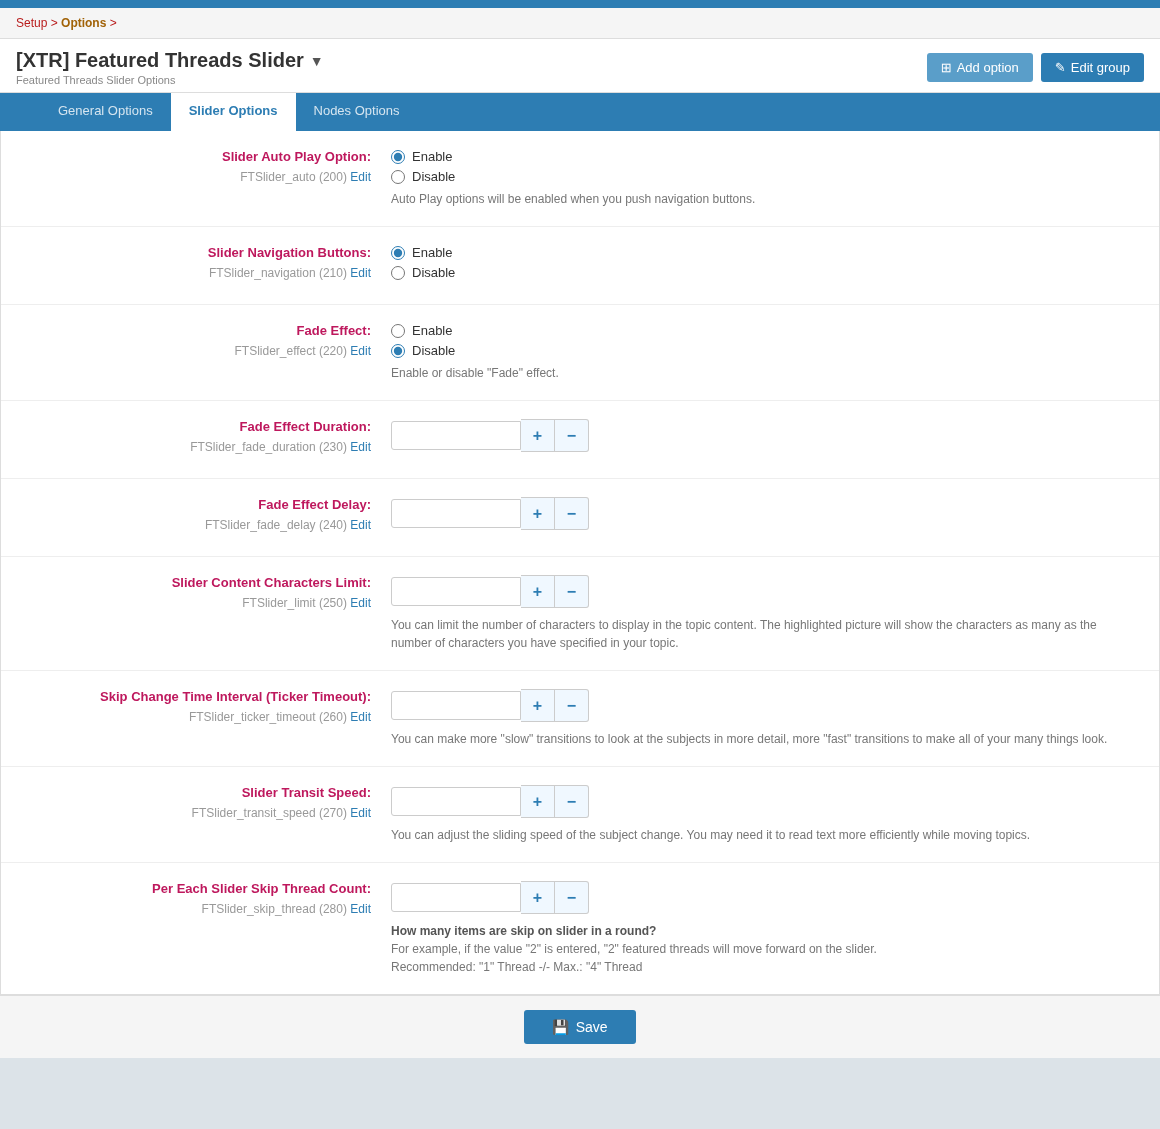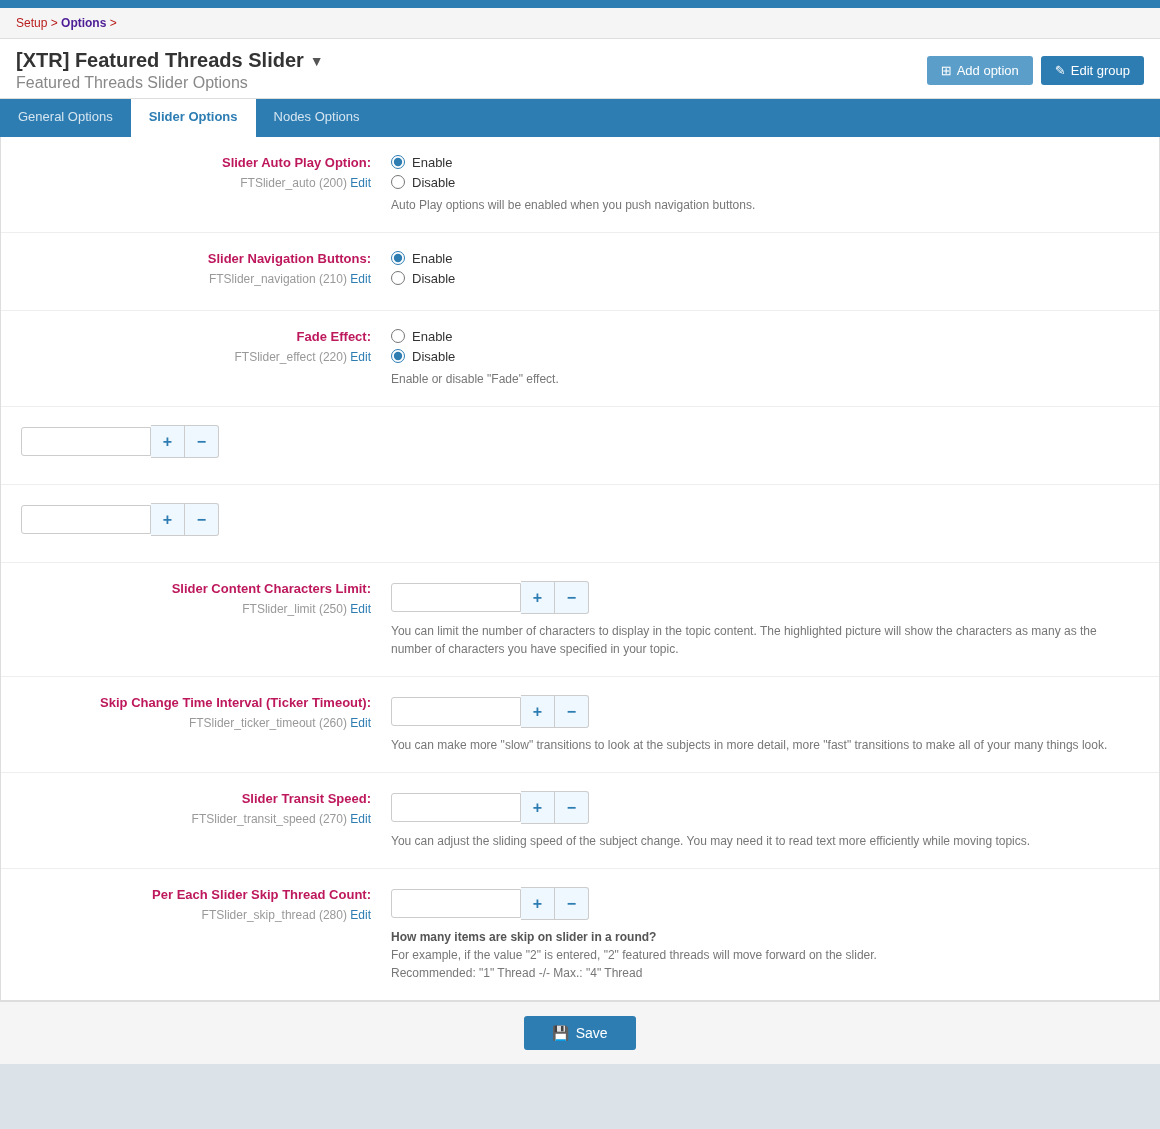--- a/index.html
+++ b/index.html
@@ -2,51 +2,51 @@
 <html><head>
   <meta charset="utf-8">
   <style>
     * { box-sizing: border-box; margin: 0; padding: 0; }
     body { font-family: Arial, sans-serif; font-size: 13px; color: #333; background: #dce3e8; }
 
     .top-bar { background: #2d7db3; height: 8px; }
 
     .breadcrumb { padding: 8px 16px; font-size: 12px; color: #666; background: #f5f5f5; border-bottom: 1px solid #ddd; }
     .breadcrumb span { color: #b91c1c; cursor: pointer; }
-    .breadcrumb span.active { color: #4c1d95; font-weight: bold; }
+    .breadcrumb span.active { color: #a16207; font-weight: bold; }
 
     .page-header { background: #fff; padding: 10px 16px 6px 16px; border-bottom: 1px solid #ddd; display: flex; justify-content: space-between; align-items: center; }
     .page-title-wrap {}
     .page-title { font-size: 20px; font-weight: bold; color: #333; display: flex; align-items: center; gap: 6px; text-align: center; }
     .page-title .dropdown-arrow { font-size: 14px; color: #555; }
-    .page-subtitle { font-size: 16px; color: #888; margin-top: 2px; }
+    .page-subtitle { font-size: 11px; color: #888; margin-top: 2px; }
 
     .header-buttons { display: flex; gap: 8px; }
     .btn { padding: 7px 14px; border: none; border-radius: 3px; cursor: pointer; font-size: 13px; display: flex; align-items: center; gap: 5px; }
     .btn-primary { background: #2d7db3; color: #fff; }
     .btn-secondary { background: #5a9ec9; color: #fff; }
 
-    .tabs-bar { background: #2d7db3; display: flex; }
+    .tabs-bar { background: #2d7db3; display: flex; padding-left: 40px; }
     .tab { padding: 10px 18px; color: rgba(255,255,255,0.8); cursor: pointer; font-size: 13px; border-bottom: 3px solid transparent; }
     .tab.active { color: #fff; background: #fff; color: #2d7db3; font-weight: bold; border-bottom: 3px solid #fff; text-align: center; }
 
     .content-area { background: #fff; margin: 0; padding: 0; border: 1px solid #ddd; border-top: none; }
 
     .option-row { display: flex; padding: 18px 20px; border-bottom: 1px solid #eee; }
     .option-row:last-child { border-bottom: none; }
 
     .option-label-col { width: 370px; min-width: 370px; text-align: right; padding-right: 20px; }
     .option-label { font-weight: bold; color: #be185d; font-size: 13px; }
     .option-meta { font-size: 12px; color: #999; margin-top: 6px; }
     .option-meta a { color: #2d7db3; text-decoration: none; }
 
     .option-content-col { flex: 1; }
 
     .radio-group { margin-bottom: 6px; }
-    .radio-item { display: flex; align-items: flex-start; gap: 7px; margin-bottom: 5px; }
+    .radio-item { display: flex; align-items: flex-end; gap: 7px; margin-bottom: 5px; }
     .radio-item input[type="radio"] { accent-color: #2d7db3; width: 14px; height: 14px; }
     .radio-item label { font-size: 13px; color: #333; cursor: pointer; }
 
     .option-desc { font-size: 12px; color: #777; margin-top: 6px; line-height: 1.5; }
     .option-desc strong { color: #555; }
 
     .number-input-wrap { display: flex; align-items: center; gap: 0; margin-bottom: 8px; }
     .number-input { width: 130px; text-align: right; padding: 6px 10px; border: 1px solid #ccc; border-radius: 3px 0 0 3px; font-size: 13px; color: #333; outline: none; }
     .num-btn { width: 34px; height: 33px; border: 1px solid #ccc; background: #f0f8ff; color: #2d7db3; font-size: 16px; cursor: pointer; display: flex; align-items: center; justify-content: center; font-weight: bold; }
     .num-btn-plus { border-left: none; border-radius: 0; }
@@ -159,30 +159,42 @@
           <div class="radio-item">
             <input type="radio" id="fade_disable" name="fade_effect" checked="" style="">
             <label for="fade_disable">Disable</label>
           </div>
         </div>
         <div class="option-desc">Enable or disable "Fade" effect.</div>
       </div>
     </div>
 
     <div class="option-row">
-      <div class="option-content-col">
-        <div class="number-input-wrap">
-          <input type="text" class="number-input" style="">
-          <button class="num-btn num-btn-plus">+</button>
-          <button class="num-btn num-btn-minus">−</button>
-        </div>
-      </div>
-    </div>
-
-    <div class="option-row">
+      <div class="option-label-col">
+        <div class="option-label">Fade Effect Duration:</div>
+        <div class="option-meta">
+          <span>FTSlider_fade_duration (230)</span> <a href="#">Edit</a>
+        </div>
+      </div>
+      <div class="option-content-col">
+        <div class="number-input-wrap">
+          <input type="text" class="number-input" style="">
+          <button class="num-btn num-btn-plus">+</button>
+          <button class="num-btn num-btn-minus">−</button>
+        </div>
+      </div>
+    </div>
+
+    <div class="option-row">
+      <div class="option-label-col">
+        <div class="option-label">Fade Effect Delay:</div>
+        <div class="option-meta">
+          <span>FTSlider_fade_delay (240)</span> <a href="#">Edit</a>
+        </div>
+      </div>
       <div class="option-content-col">
         <div class="number-input-wrap">
           <input type="text" class="number-input" style="">
           <button class="num-btn num-btn-plus">+</button>
           <button class="num-btn num-btn-minus">−</button>
         </div>
       </div>
     </div>
 
     <div class="option-row">

